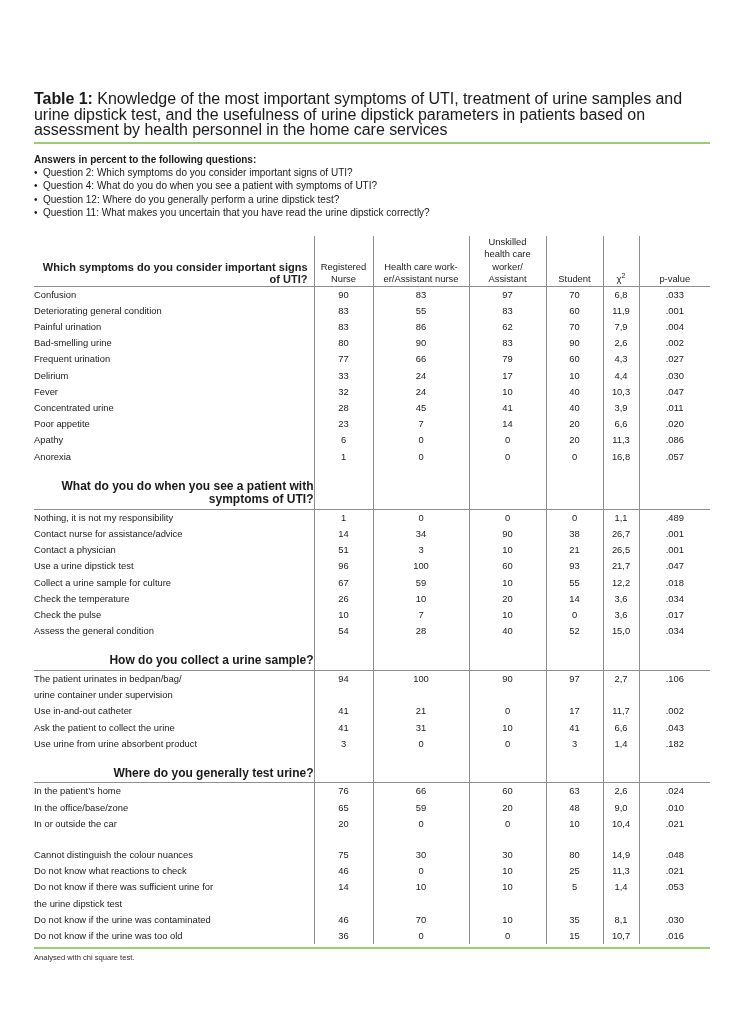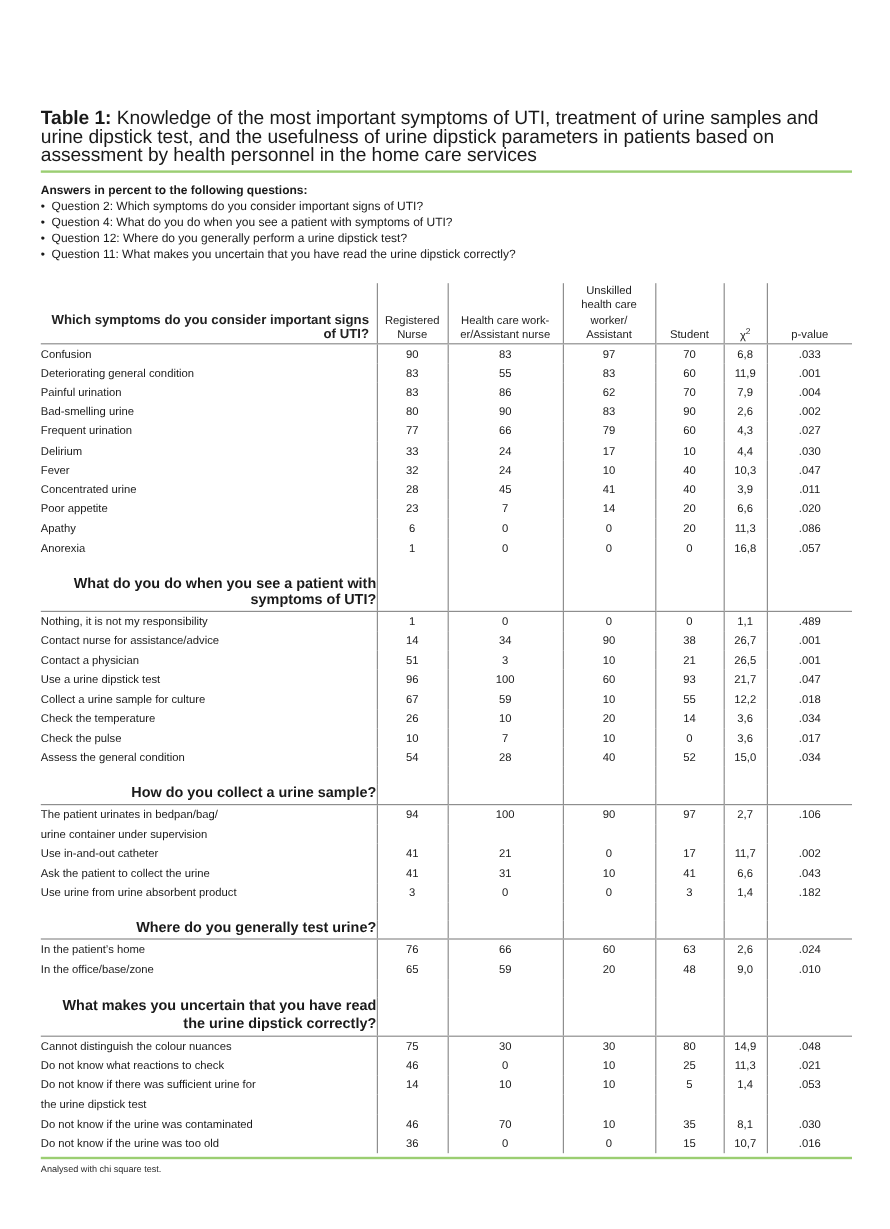--- a/index.html
+++ b/index.html
@@ -481,34 +481,31 @@
         </tr>
         <tr class="row">
           <td class="label">In the office/base/zone</td>
           <td class="num vr">65</td>
           <td class="num vr">59</td>
           <td class="num vr">20</td>
           <td class="num vr">48</td>
           <td class="num vr">9,0</td>
           <td class="num vr">.010</td>
         </tr>
+        <tr class="row">
+          <td class="label">In or outside the car</td>
+          <td class="num vr">20</td>
+          <td class="num vr">0</td>
+          <td class="num vr">0</td>
+          <td class="num vr">10</td>
+          <td class="num vr">10,4</td>
+          <td class="num vr">.021</td>
+        </tr>
         <tr class="spacer">
           <td></td>
-          <td class="num vr"></td>
-          <td class="num vr"></td>
-          <td class="num vr"></td>
-          <td class="num vr"></td>
-          <td class="num vr"></td>
-          <td class="num vr"></td>
-        </tr>
-        <tr class="section multi">
-          <th>
-            <div>What makes you uncertain that you have read</div>
-            <div>the urine dipstick correctly?</div>
-          </th>
           <td class="num vr"></td>
           <td class="num vr"></td>
           <td class="num vr"></td>
           <td class="num vr"></td>
           <td class="num vr"></td>
           <td class="num vr"></td>
         </tr>
         <tr class="row">
           <td class="label">Cannot distinguish the colour nuances</td>
           <td class="num vr">75</td>

